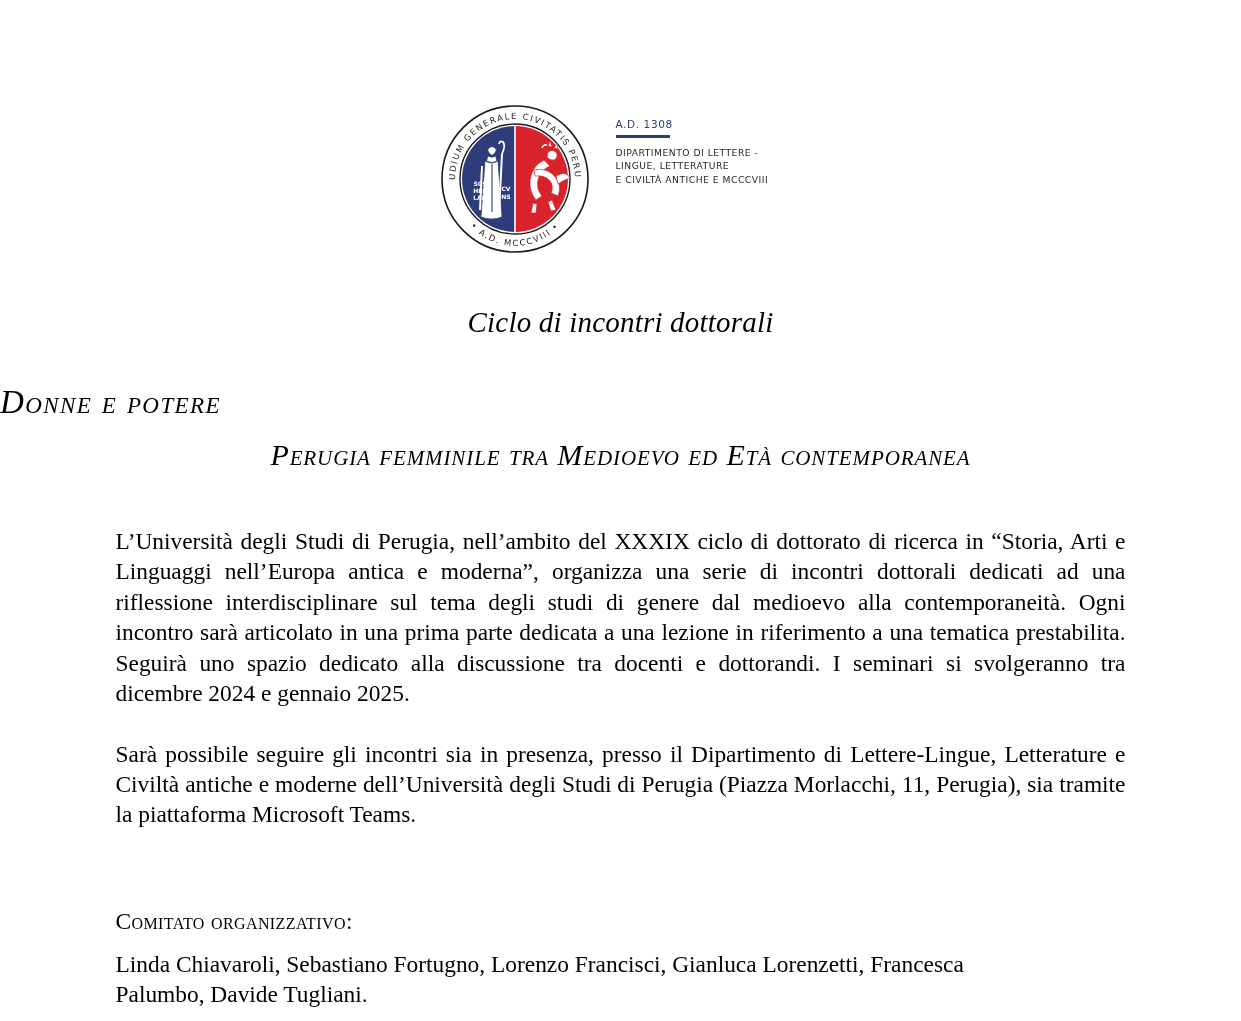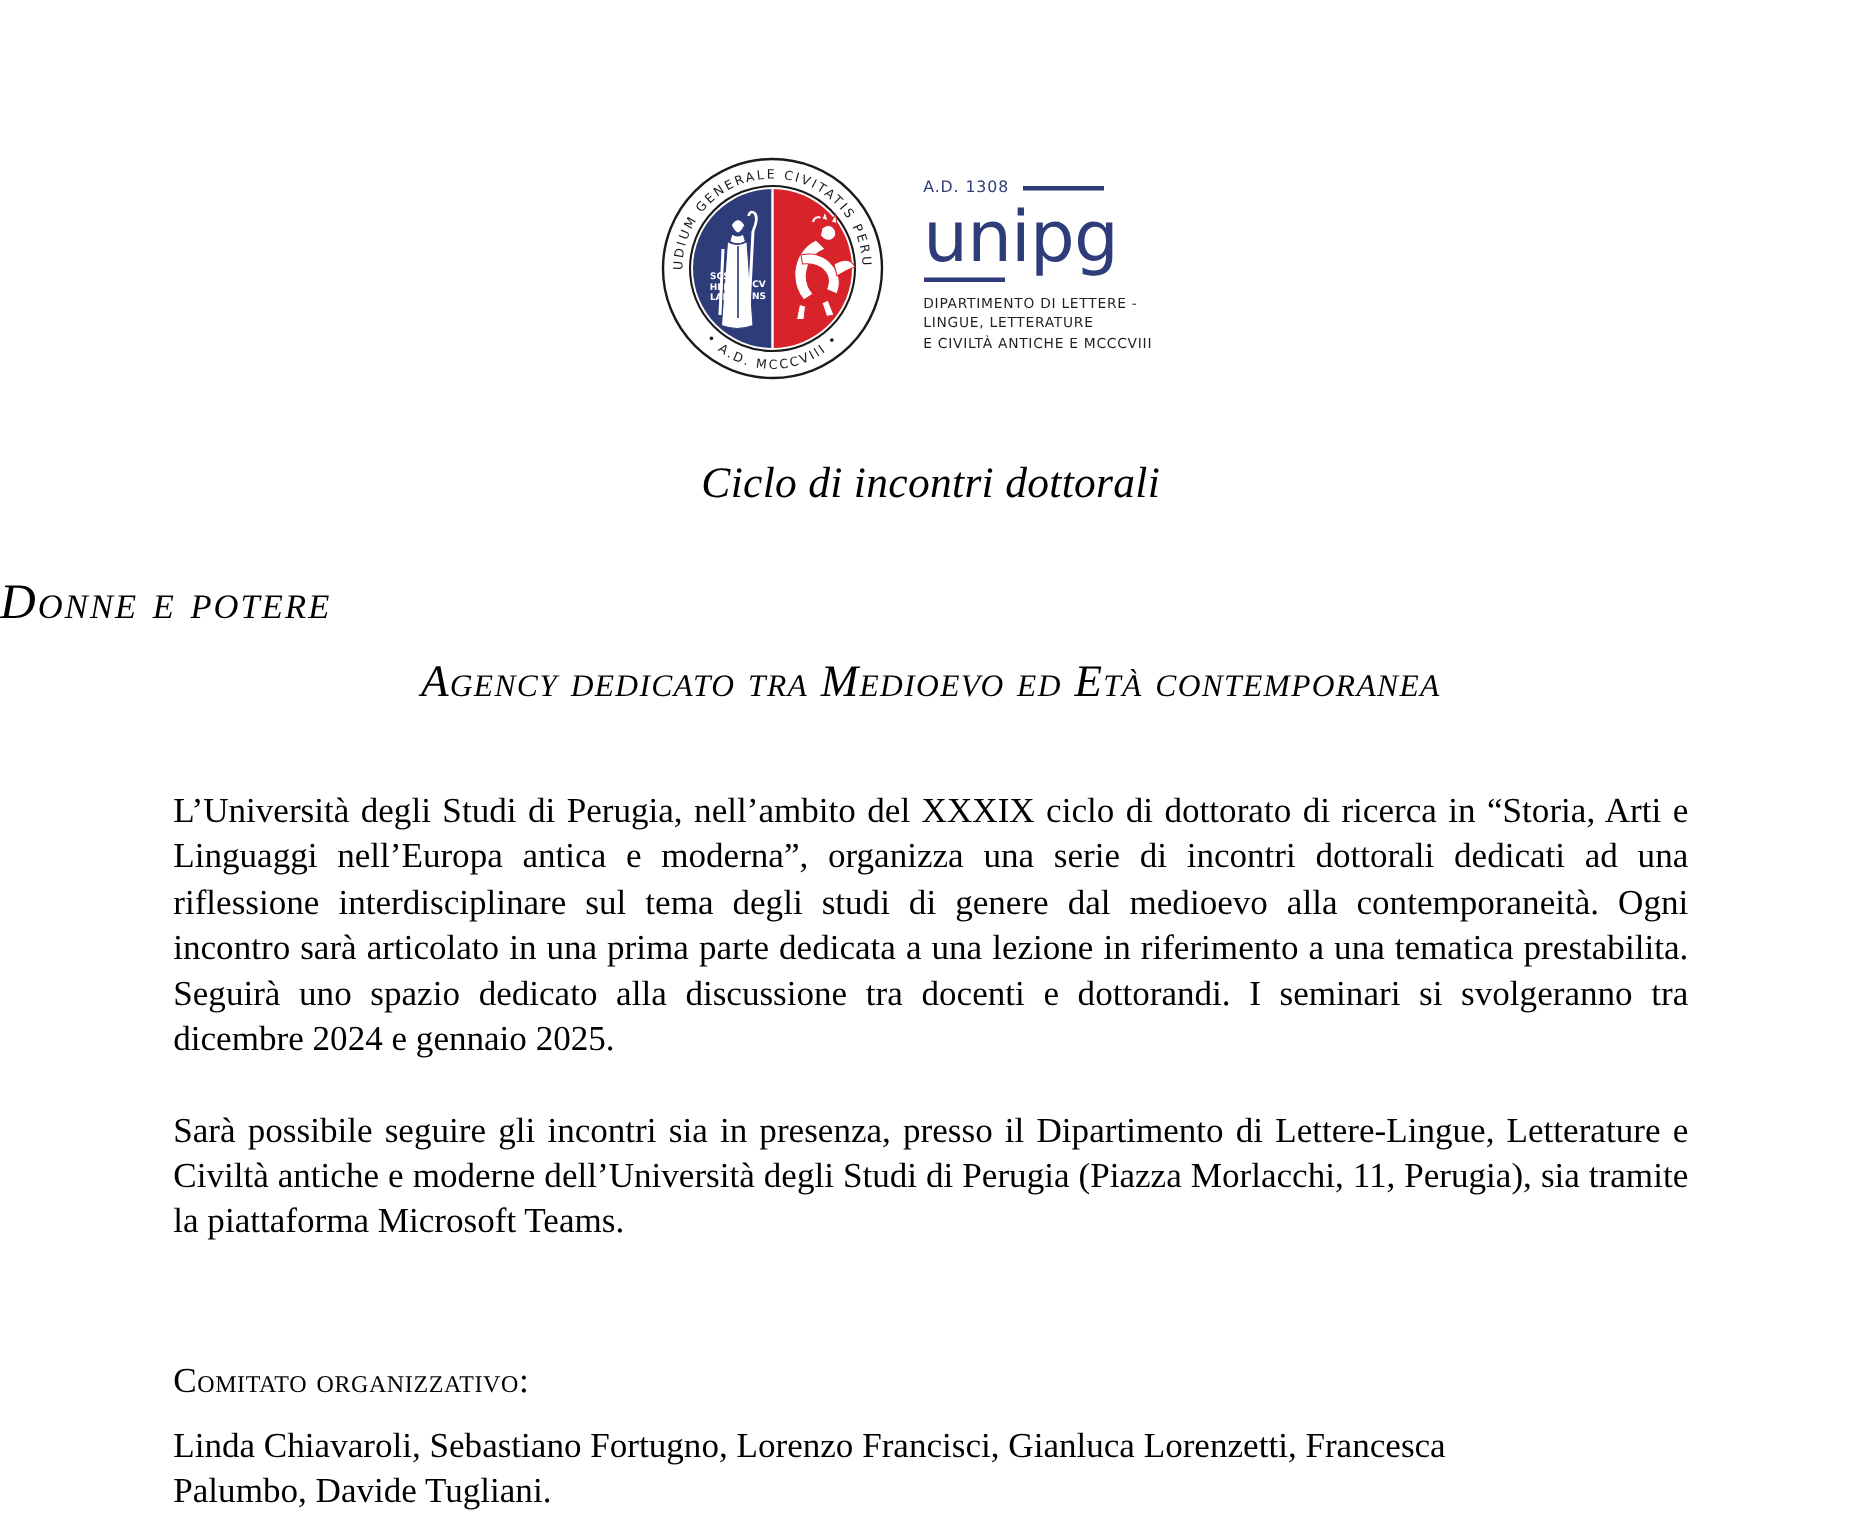--- a/index.html
+++ b/index.html
@@ -35,23 +35,24 @@
 
   .wordmark {
     position: relative;
     width: 186px;
     height: 122px;
     font-family: "DejaVu Sans", "Liberation Sans", sans-serif;
     color: #2e3c79;
   }
   .ad-row {
     display: flex;
-    align-items: center;
+    align-items: flex-start;
     gap: 9px;
     height: 14px;
+    flex-direction: column;
   }
   .ad-text {
     font-size: 10.5px;
     letter-spacing: 0.6px;
     font-weight: 400;
     color: #2e3c79;
     white-space: nowrap;
   }
   .ad-rule {
     width: 54px;
@@ -201,33 +202,32 @@
         </text>
       </g>
     </svg>
   </div>
 
   <div class="wordmark">
     <div class="ad-row">
       <span class="ad-text">A.D. 1308</span>
       <span class="ad-rule"></span>
     </div>
-    <div class="unipg-word">unipg</div>
     <div class="unipg-underline"></div>
     <div class="dept-line">DIPARTIMENTO DI LETTERE -</div>
     <div class="dept-line">LINGUE, LETTERATURE</div>
     <div class="dept-line">E CIVILTÀ ANTICHE E MCCCVIII</div>
   </div>
 </div>
 
 <div class="kicker">Ciclo di incontri dottorali</div>
 
 <div class="title-main">Donne e potere</div>
 
-<div class="title-sub">Agency dedicato tra Medioevo ed Età contemporanea</div>
+<div class="title-sub">Perugia femminile tra Medioevo ed Età contemporanea</div>
 
 <div class="body-wrap">
   <p class="body-par">L’Università degli Studi di Perugia, nell’ambito del XXXIX ciclo di dottorato di ricerca in “Storia, Arti e Linguaggi nell’Europa antica e moderna”, organizza una serie di incontri dottorali dedicati ad una riflessione interdisciplinare sul tema degli studi di genere dal medioevo alla contemporaneità. Ogni incontro sarà articolato in una prima parte dedicata a una lezione in riferimento a una tematica prestabilita. Seguirà uno spazio dedicato alla discussione tra docenti e dottorandi. I seminari si svolgeranno tra dicembre 2024 e gennaio 2025.</p>
   <p class="body-par">Sarà possibile seguire gli incontri sia in presenza, presso il Dipartimento di Lettere-Lingue, Letterature e Civiltà antiche e moderne dell’Università degli Studi di Perugia (Piazza Morlacchi, 11, Perugia), sia tramite la piattaforma Microsoft Teams.</p>
 </div>
 
 <div class="committee-wrap">
   <div class="committee-head">Comitato organizzativo:</div>
   <div class="committee-names">Linda Chiavaroli, Sebastiano Fortugno, Lorenzo Francisci, Gianluca Lorenzetti, Francesca Palumbo, Davide Tugliani.</div>
 </div>

